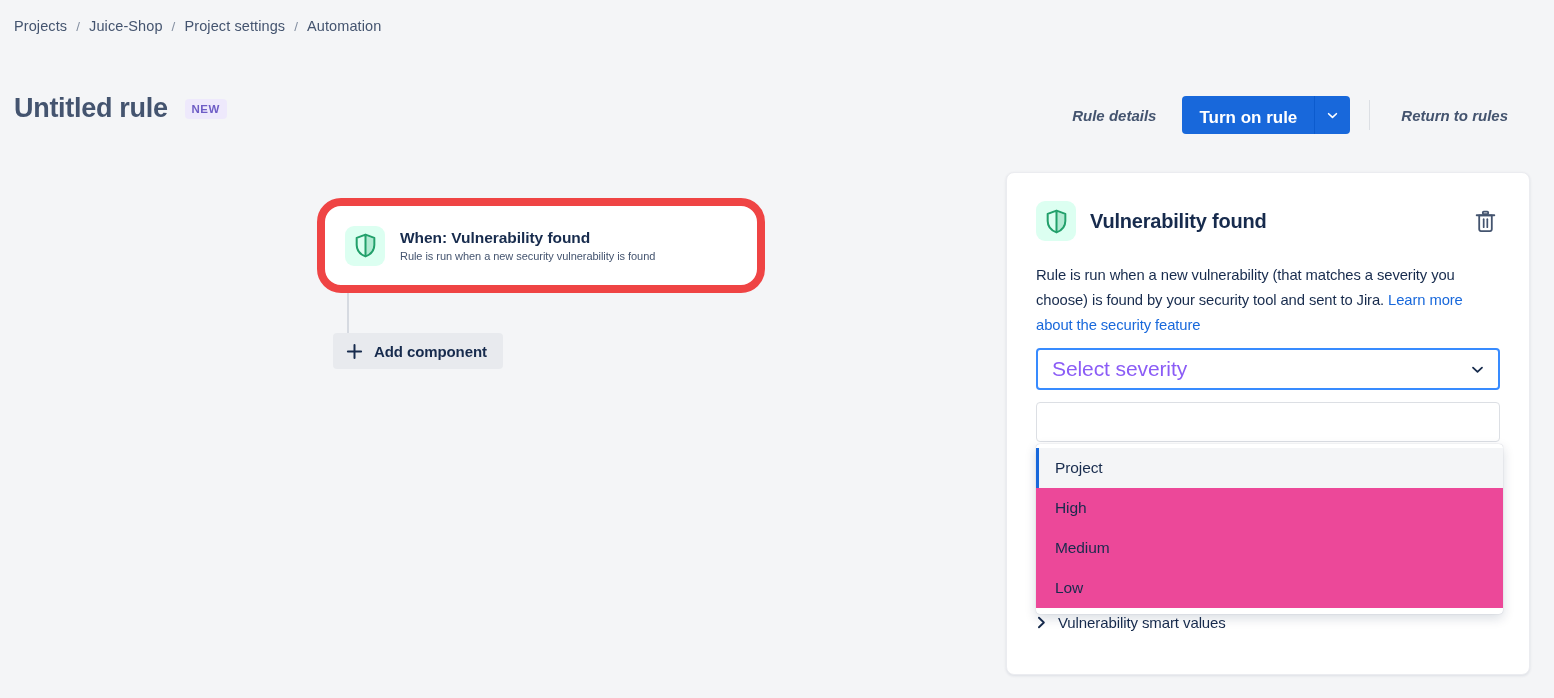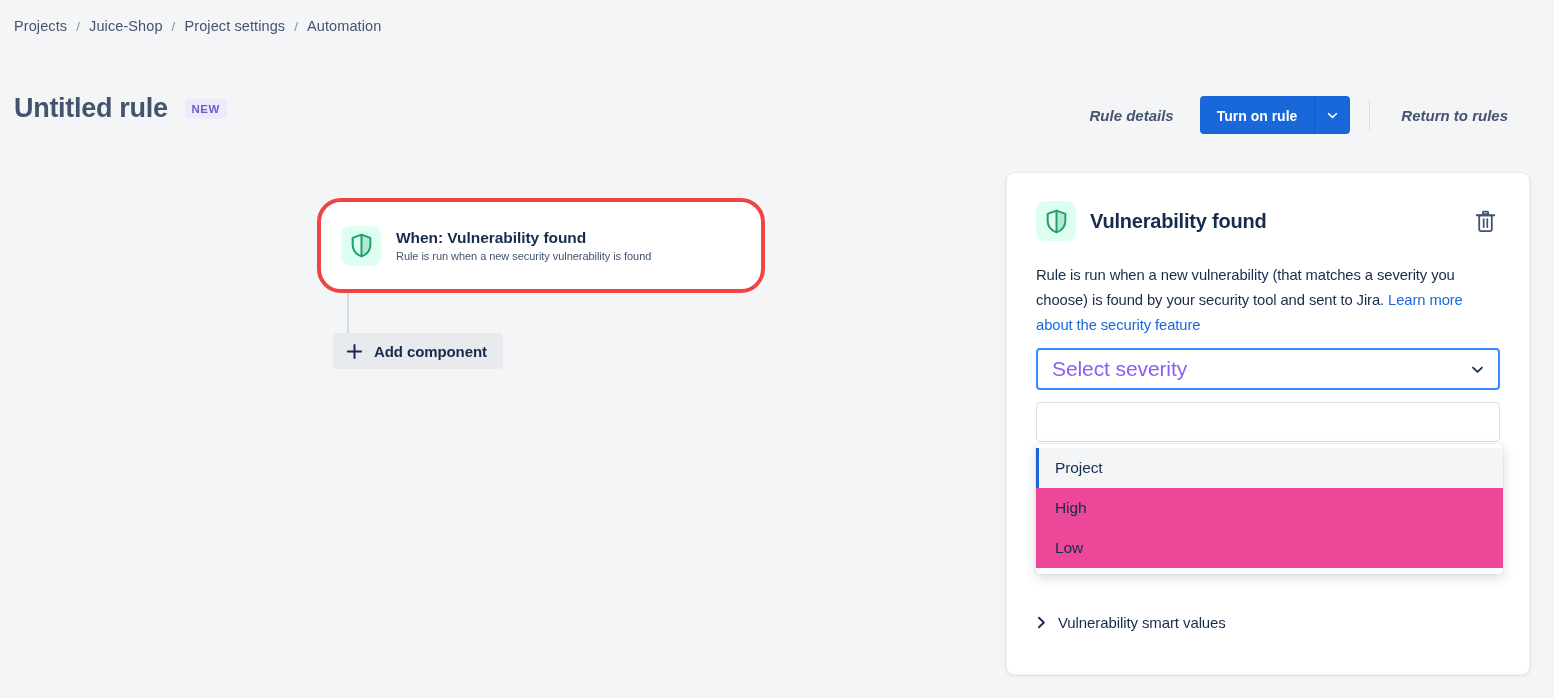--- a/index.html
+++ b/index.html
@@ -87,21 +87,21 @@
 
   .split-group {
     display: flex;
     align-items: stretch;
     margin-left: 14px;
     height: 38px;
   }
   .btn-primary {
     background: #1868DB;
     color: #FFFFFF;
-    font-size: 14px;
+    font-size: 17px;
     font-weight: 700;
     border: none;
     padding: 12px 17px;
     border-radius: 4px 0 0 4px;
     cursor: pointer;
     font-family: inherit;
     white-space: nowrap;
   }
   .btn-primary-chev {
     background: #1868DB;
@@ -131,21 +131,21 @@
     width: 990px;
     height: 548px;
   }
   .trigger-card {
     position: absolute;
     left: 317px;
     top: 48px;
     width: 448px;
     height: 95px;
     background: #FFFFFF;
-    border: 4px solid #ef4444;
+    border: 8px solid #ef4444;
     border-radius: 24px;
     display: flex;
     align-items: center;
     padding: 0 20px;
     gap: 15px;
     cursor: pointer;
   }
   .shield-chip {
     width: 40px;
     height: 40px;
@@ -440,14 +440,15 @@
       <path d="M3.2 1.8 L8.6 7 L3.2 12.2" fill="none" stroke="#172B4D" stroke-width="2" stroke-linecap="round" stroke-linejoin="round"></path>
     </svg>
     <span class="sv-label">Vulnerability smart values</span>
   </div>
 
 </section>
 
 <div class="dropdown">
   <div class="dd-option selected">Project</div>
   <div class="dd-option">High</div>
+  <div class="dd-option">Medium</div>
   <div class="dd-option">Low</div>
 </div>
 
 </body></html>

